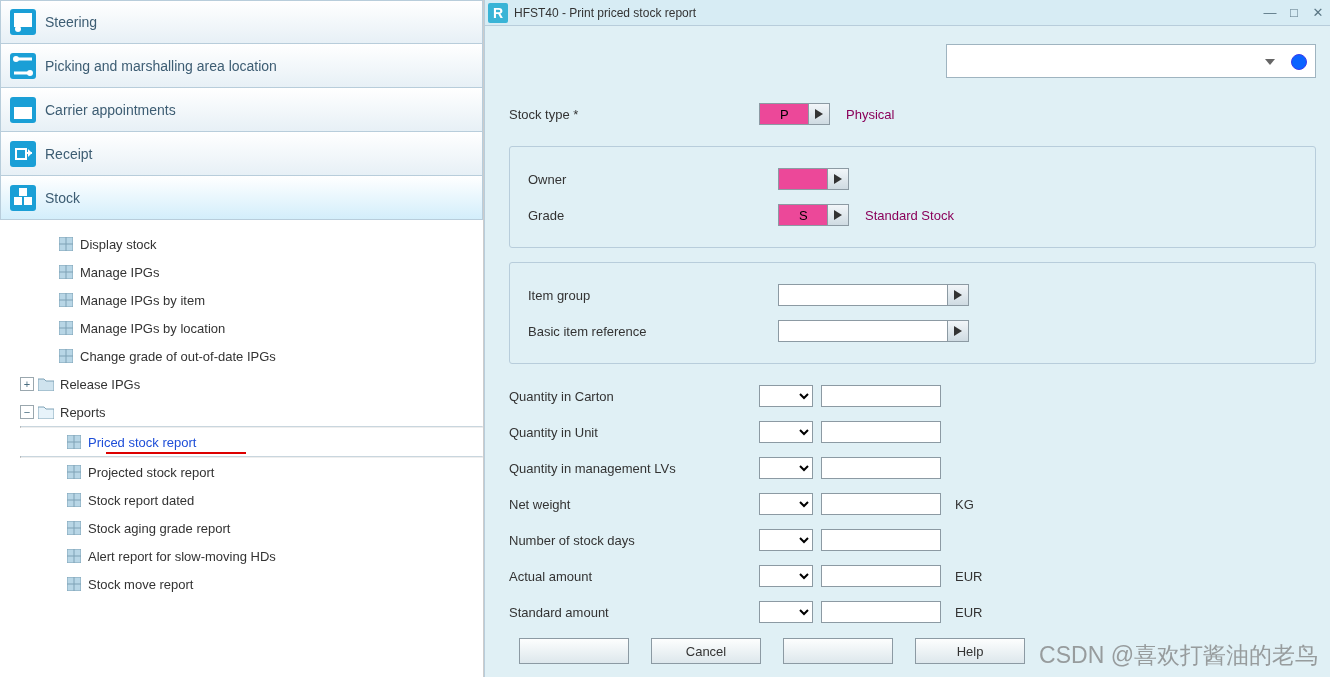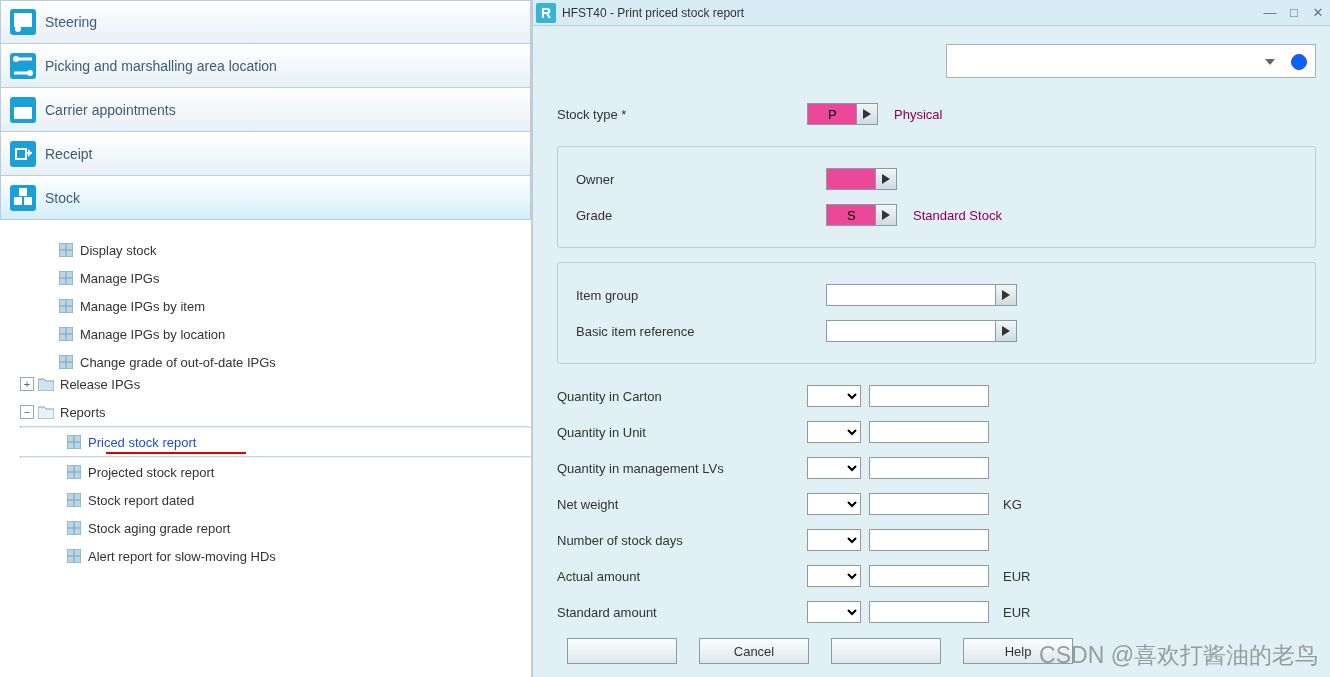--- a/index.html
+++ b/index.html
@@ -1,29 +1,29 @@
 <!DOCTYPE html>
 <html><head>
 <meta charset="utf-8">
 <style>
   * { box-sizing: border-box; font-family: Tahoma, Arial, sans-serif; font-size: 13px; }
   body { margin: 0; padding: 0; background: #fff; width: 1330px; height: 677px; overflow: hidden; }
   .container { display: flex; width: 100%; height: 100%; }
 
   
-  .sidebar { width: 532px; height: 100%; background: #fff; border-right: 1px solid #ccc; overflow: hidden; }
+  .sidebar { width: 484px; height: 100%; background: #fff; border-right: 1px solid #ccc; overflow: hidden; }
   .acc-item { display: flex; align-items: center; height: 44px; border: 1px solid #b8cddb; border-top: none; background: linear-gradient(#ffffff,#e7f0f6); cursor: default; }
   .acc-item:first-child { border-top: 1px solid #b8cddb; }
   .acc-item.active { background: linear-gradient(#ffffff,#d3eefb); }
   .acc-icon { width: 44px; height: 44px; display: flex; align-items: center; justify-content: center; }
   .acc-icon svg { display: block; }
   .acc-label { color: #3d5d73; font-size: 14px; }
   .tree { padding: 10px 0 0 20px; }
   .tree-row { display: flex; align-items: center; height: 28px; cursor: default; }
-  .tree-indent1 { padding-left: 20px; align-items: flex-end; }
+  .tree-indent1 { padding-left: 20px; }
   .tree-indent2 { padding-left: 46px; }
   .tree-toggle { width: 14px; height: 14px; display:inline-flex; align-items:center; justify-content:center; border:1px solid #9aa7ae; background:#fff; font-size: 11px; line-height: 1; color:#4a6d80; margin-right: 4px; }
   .tree-toggle.spacer { border:none; background:transparent; }
   .tree-icon { width: 16px; height: 16px; display:inline-flex; align-items:center; justify-content:center; margin-right: 6px; }
   .tree-label { color: #333; }
   .tree-row.selected { background: #ffffff; }
   .tree-row.selected .tree-label { color:#1d4ed8; }
   .red-underline { border-bottom: 2px solid #d00; width: 140px; margin-left: 86px; margin-top:-4px; margin-bottom:2px; }
   .sep-line { border-top: 1px solid #c9d6de; margin: 0; }
 
@@ -246,20 +246,30 @@
       <div class="tree-row tree-indent2">
         <span class="tree-icon">
             <svg width="14" height="14">
               <rect width="14" height="14" fill="#b8d6e6" stroke="#7ea2b6"></rect>
               <line x1="0" y1="7" x2="14" y2="7" stroke="#7ea2b6"></line>
               <line x1="7" y1="0" x2="7" y2="14" stroke="#7ea2b6"></line>
             </svg>
           </span>
         <span class="tree-label">Alert report for slow-moving HDs</span>
       </div>
+      <div class="tree-row tree-indent2">
+        <span class="tree-icon">
+            <svg width="14" height="14">
+              <rect width="14" height="14" fill="#b8d6e6" stroke="#7ea2b6"></rect>
+              <line x1="0" y1="7" x2="14" y2="7" stroke="#7ea2b6"></line>
+              <line x1="7" y1="0" x2="7" y2="14" stroke="#7ea2b6"></line>
+            </svg>
+          </span>
+        <span class="tree-label">Stock move report</span>
+      </div>
     </div>
   </div>
 
   <div class="panel">
     <div class="titlebar">
       <span class="r-badge">R</span>
       <span class="title-text">HFST40 - Print priced stock report</span>
       <span class="win-ctrl">—</span>
       <span class="win-ctrl">□</span>
       <span class="win-ctrl">✕</span>

